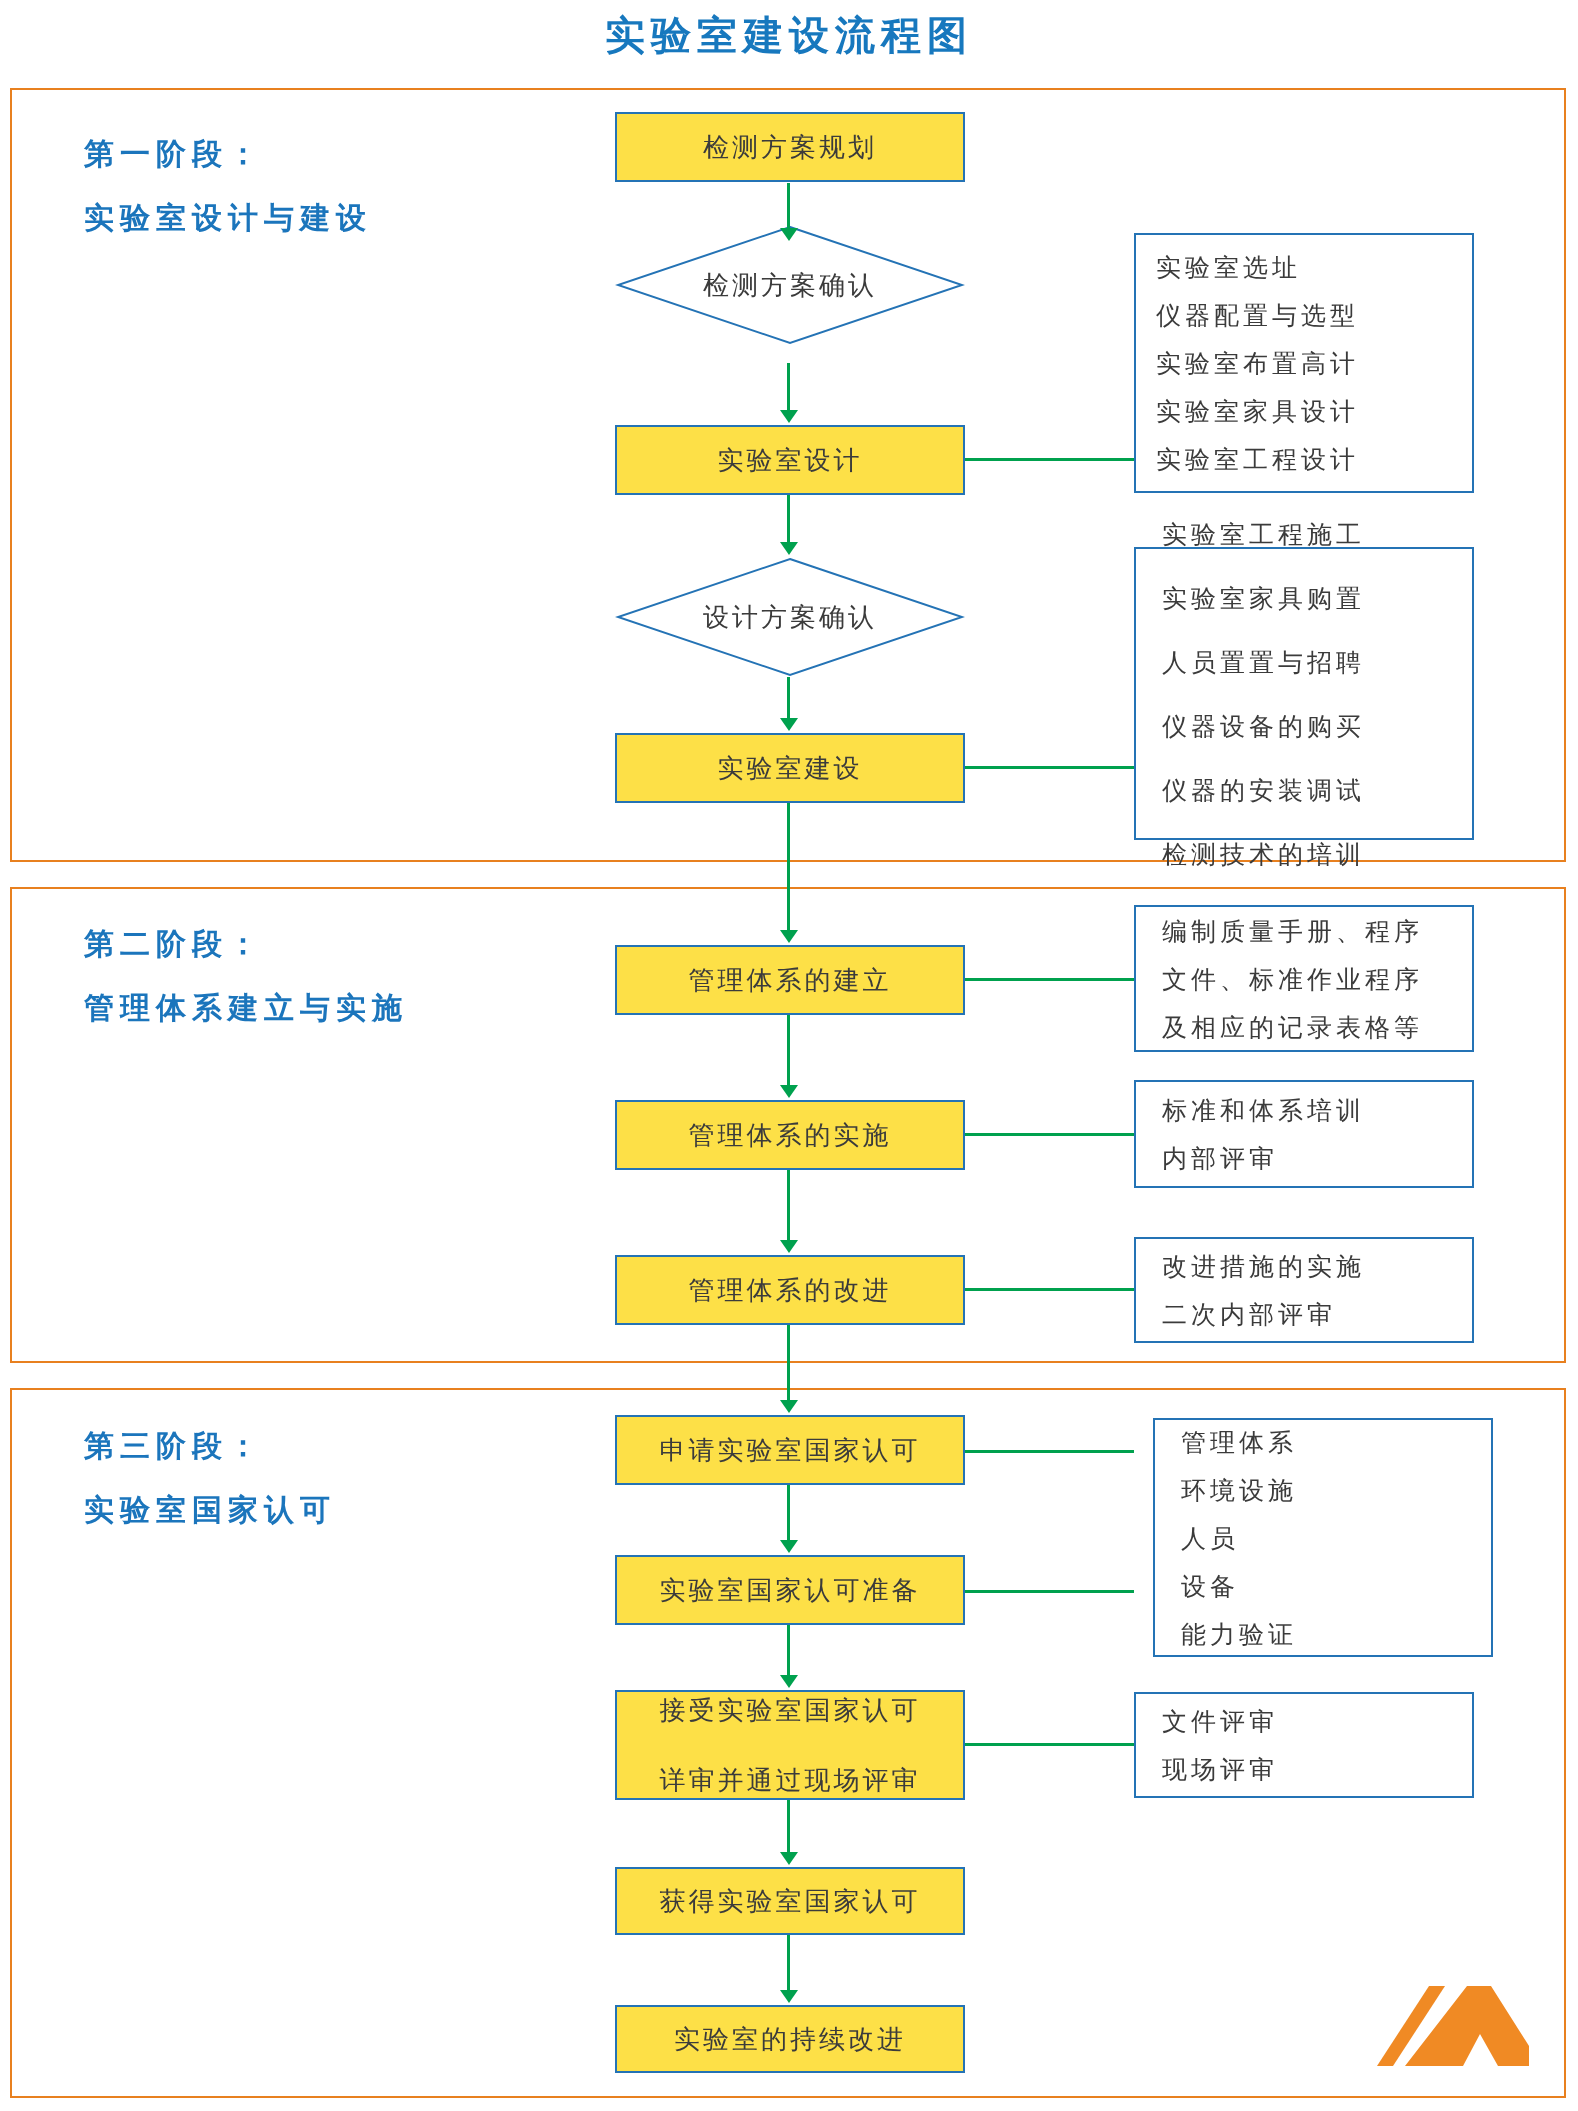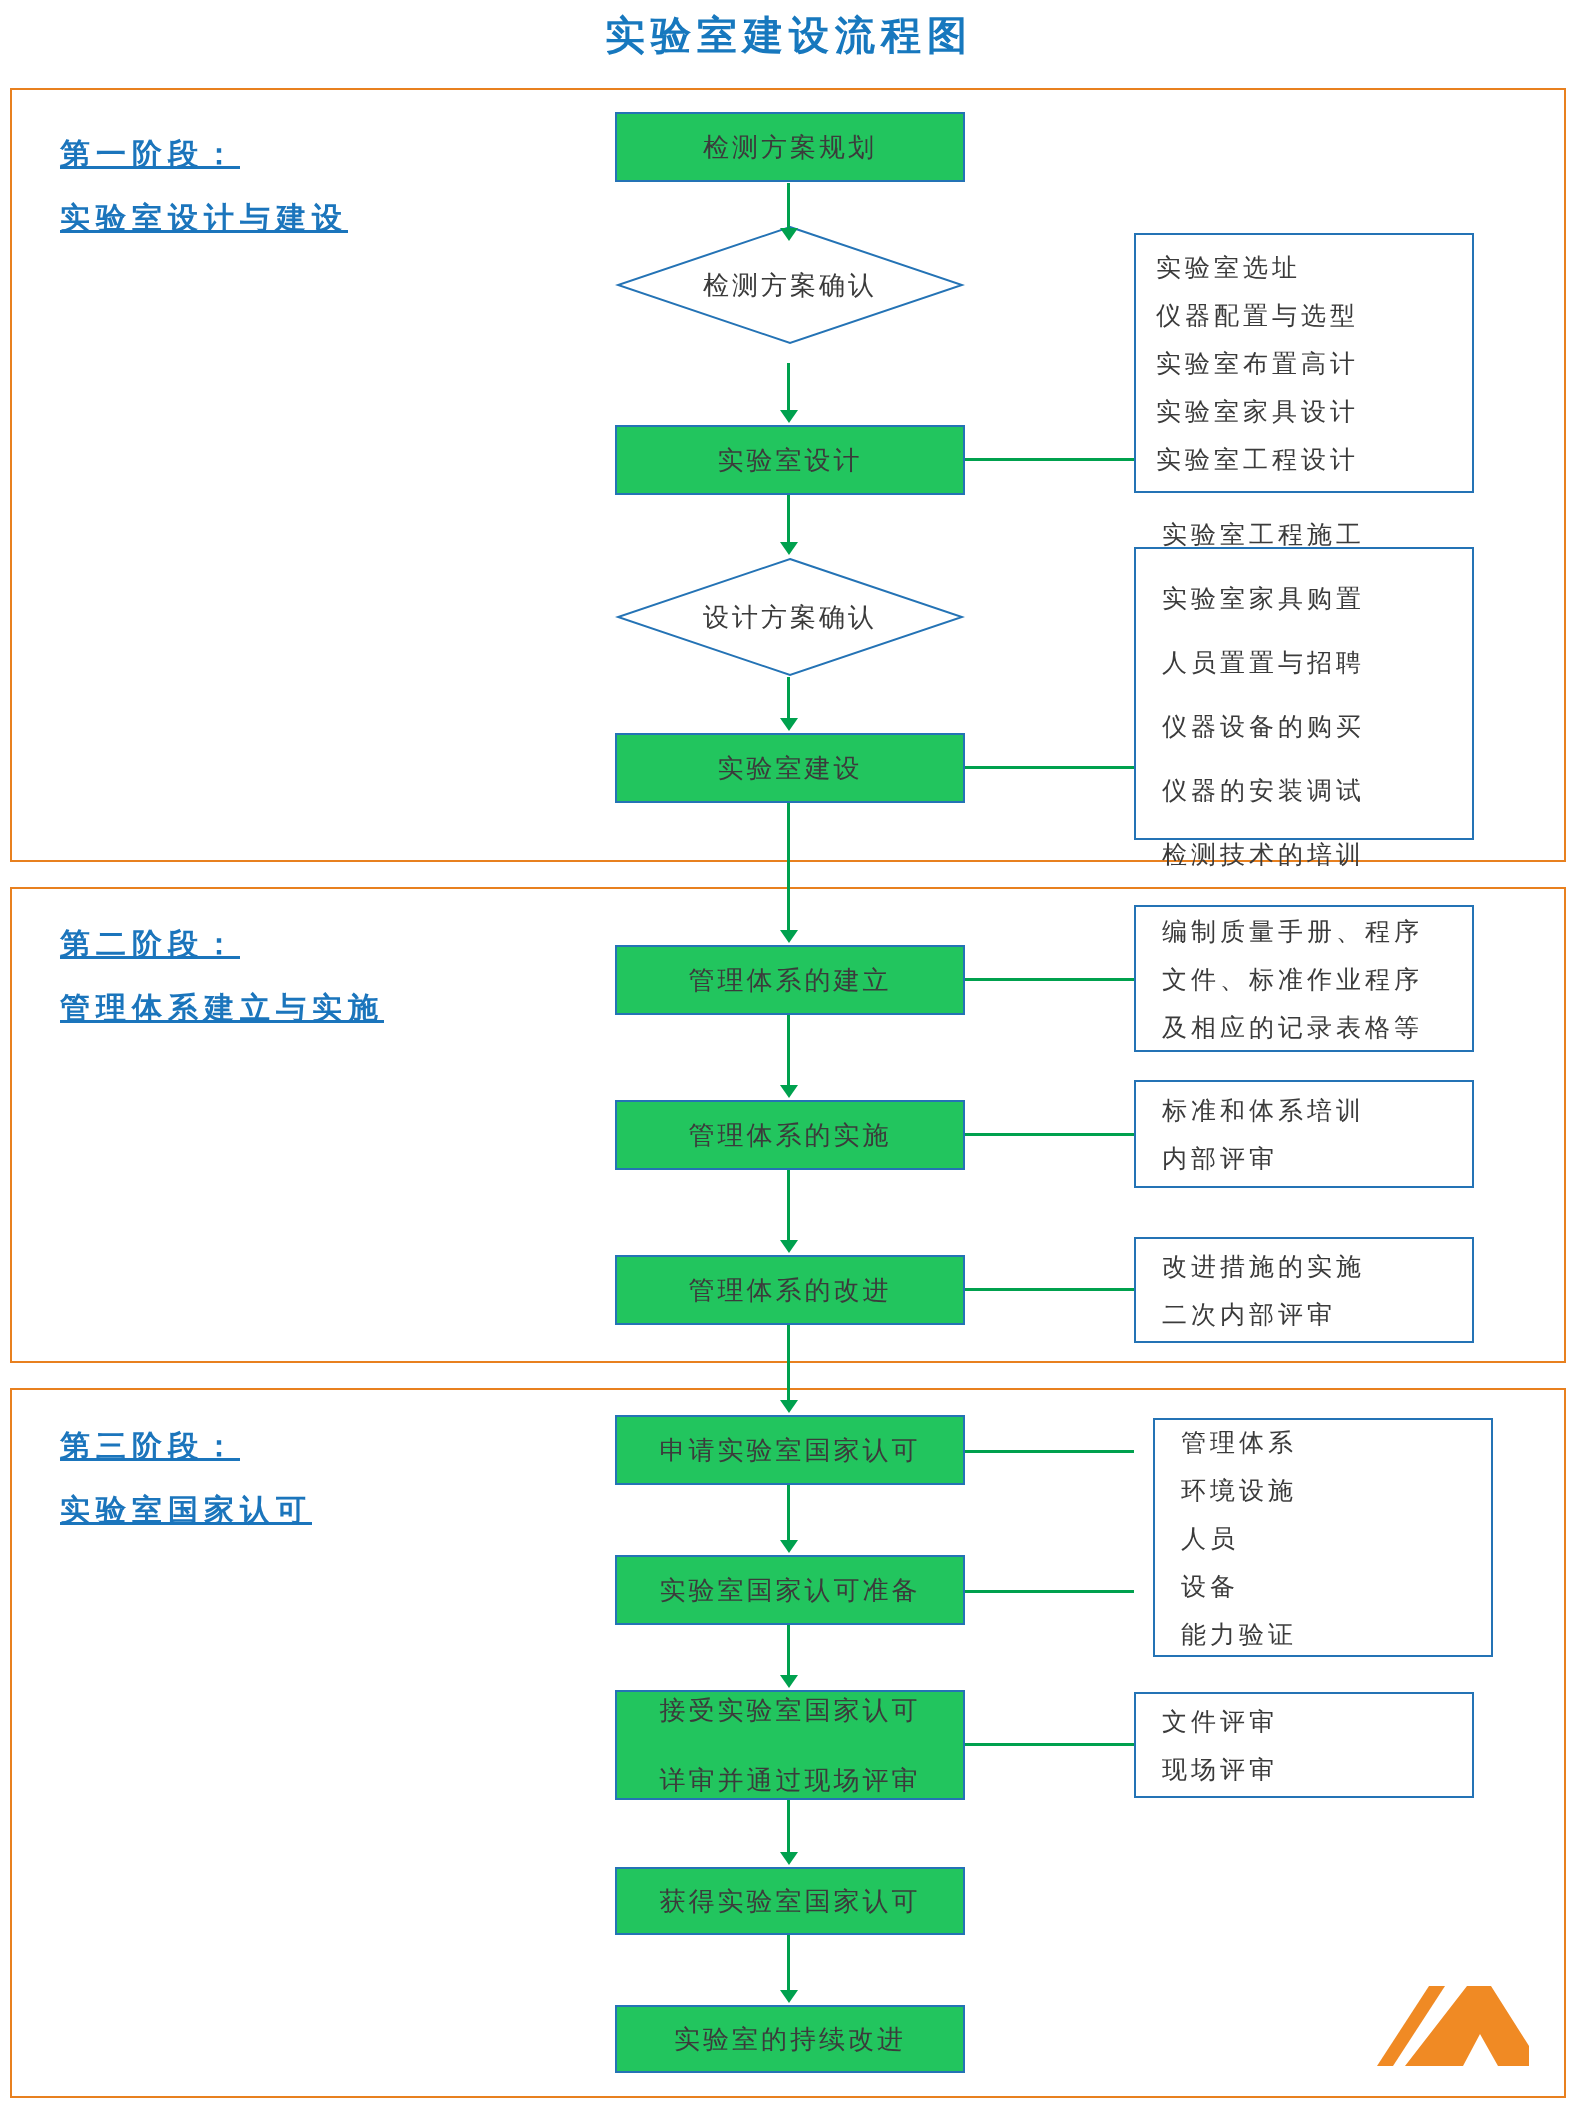--- a/index.html
+++ b/index.html
@@ -9,26 +9,26 @@
   }
   .title{
     position:absolute;left:0;top:8px;width:100%;text-align:center;
     font-size:40px;font-weight:bold;color:#1778BE;letter-spacing:6px;
   }
   .section{
     position:absolute;left:10px;width:1552px;
     border:2px solid #E8801F;background:transparent;
   }
   .stage-label{
-    position:absolute;left:60px;color:#1B75BC;font-weight:bold;
-    font-size:30px;line-height:64px;letter-spacing:6px;white-space:nowrap;text-decoration:underline;
+    position:absolute;left:84px;color:#1B75BC;font-weight:bold;
+    font-size:30px;line-height:64px;letter-spacing:6px;white-space:nowrap;
   }
   .node{
     position:absolute;left:615px;width:350px;box-sizing:border-box;
-    border:2px solid #2473B5;background:#22c55e;color:#3b3b3b;
+    border:2px solid #2473B5;background:#fde047;color:#3b3b3b;
     display:flex;align-items:center;justify-content:center;flex-direction:column;
     font-size:26px;letter-spacing:3px;text-align:center;
   }
   .node .ln{line-height:46px;white-space:nowrap;}
   .diamond{position:absolute;left:615px;width:350px;height:120px;}
   .diamond svg{position:absolute;left:0;top:0;}
   .diamond .dlabel{
     position:absolute;left:0;top:0;width:100%;height:100%;
     display:flex;align-items:center;justify-content:center;
     font-size:26px;letter-spacing:3px;color:#3b3b3b;

